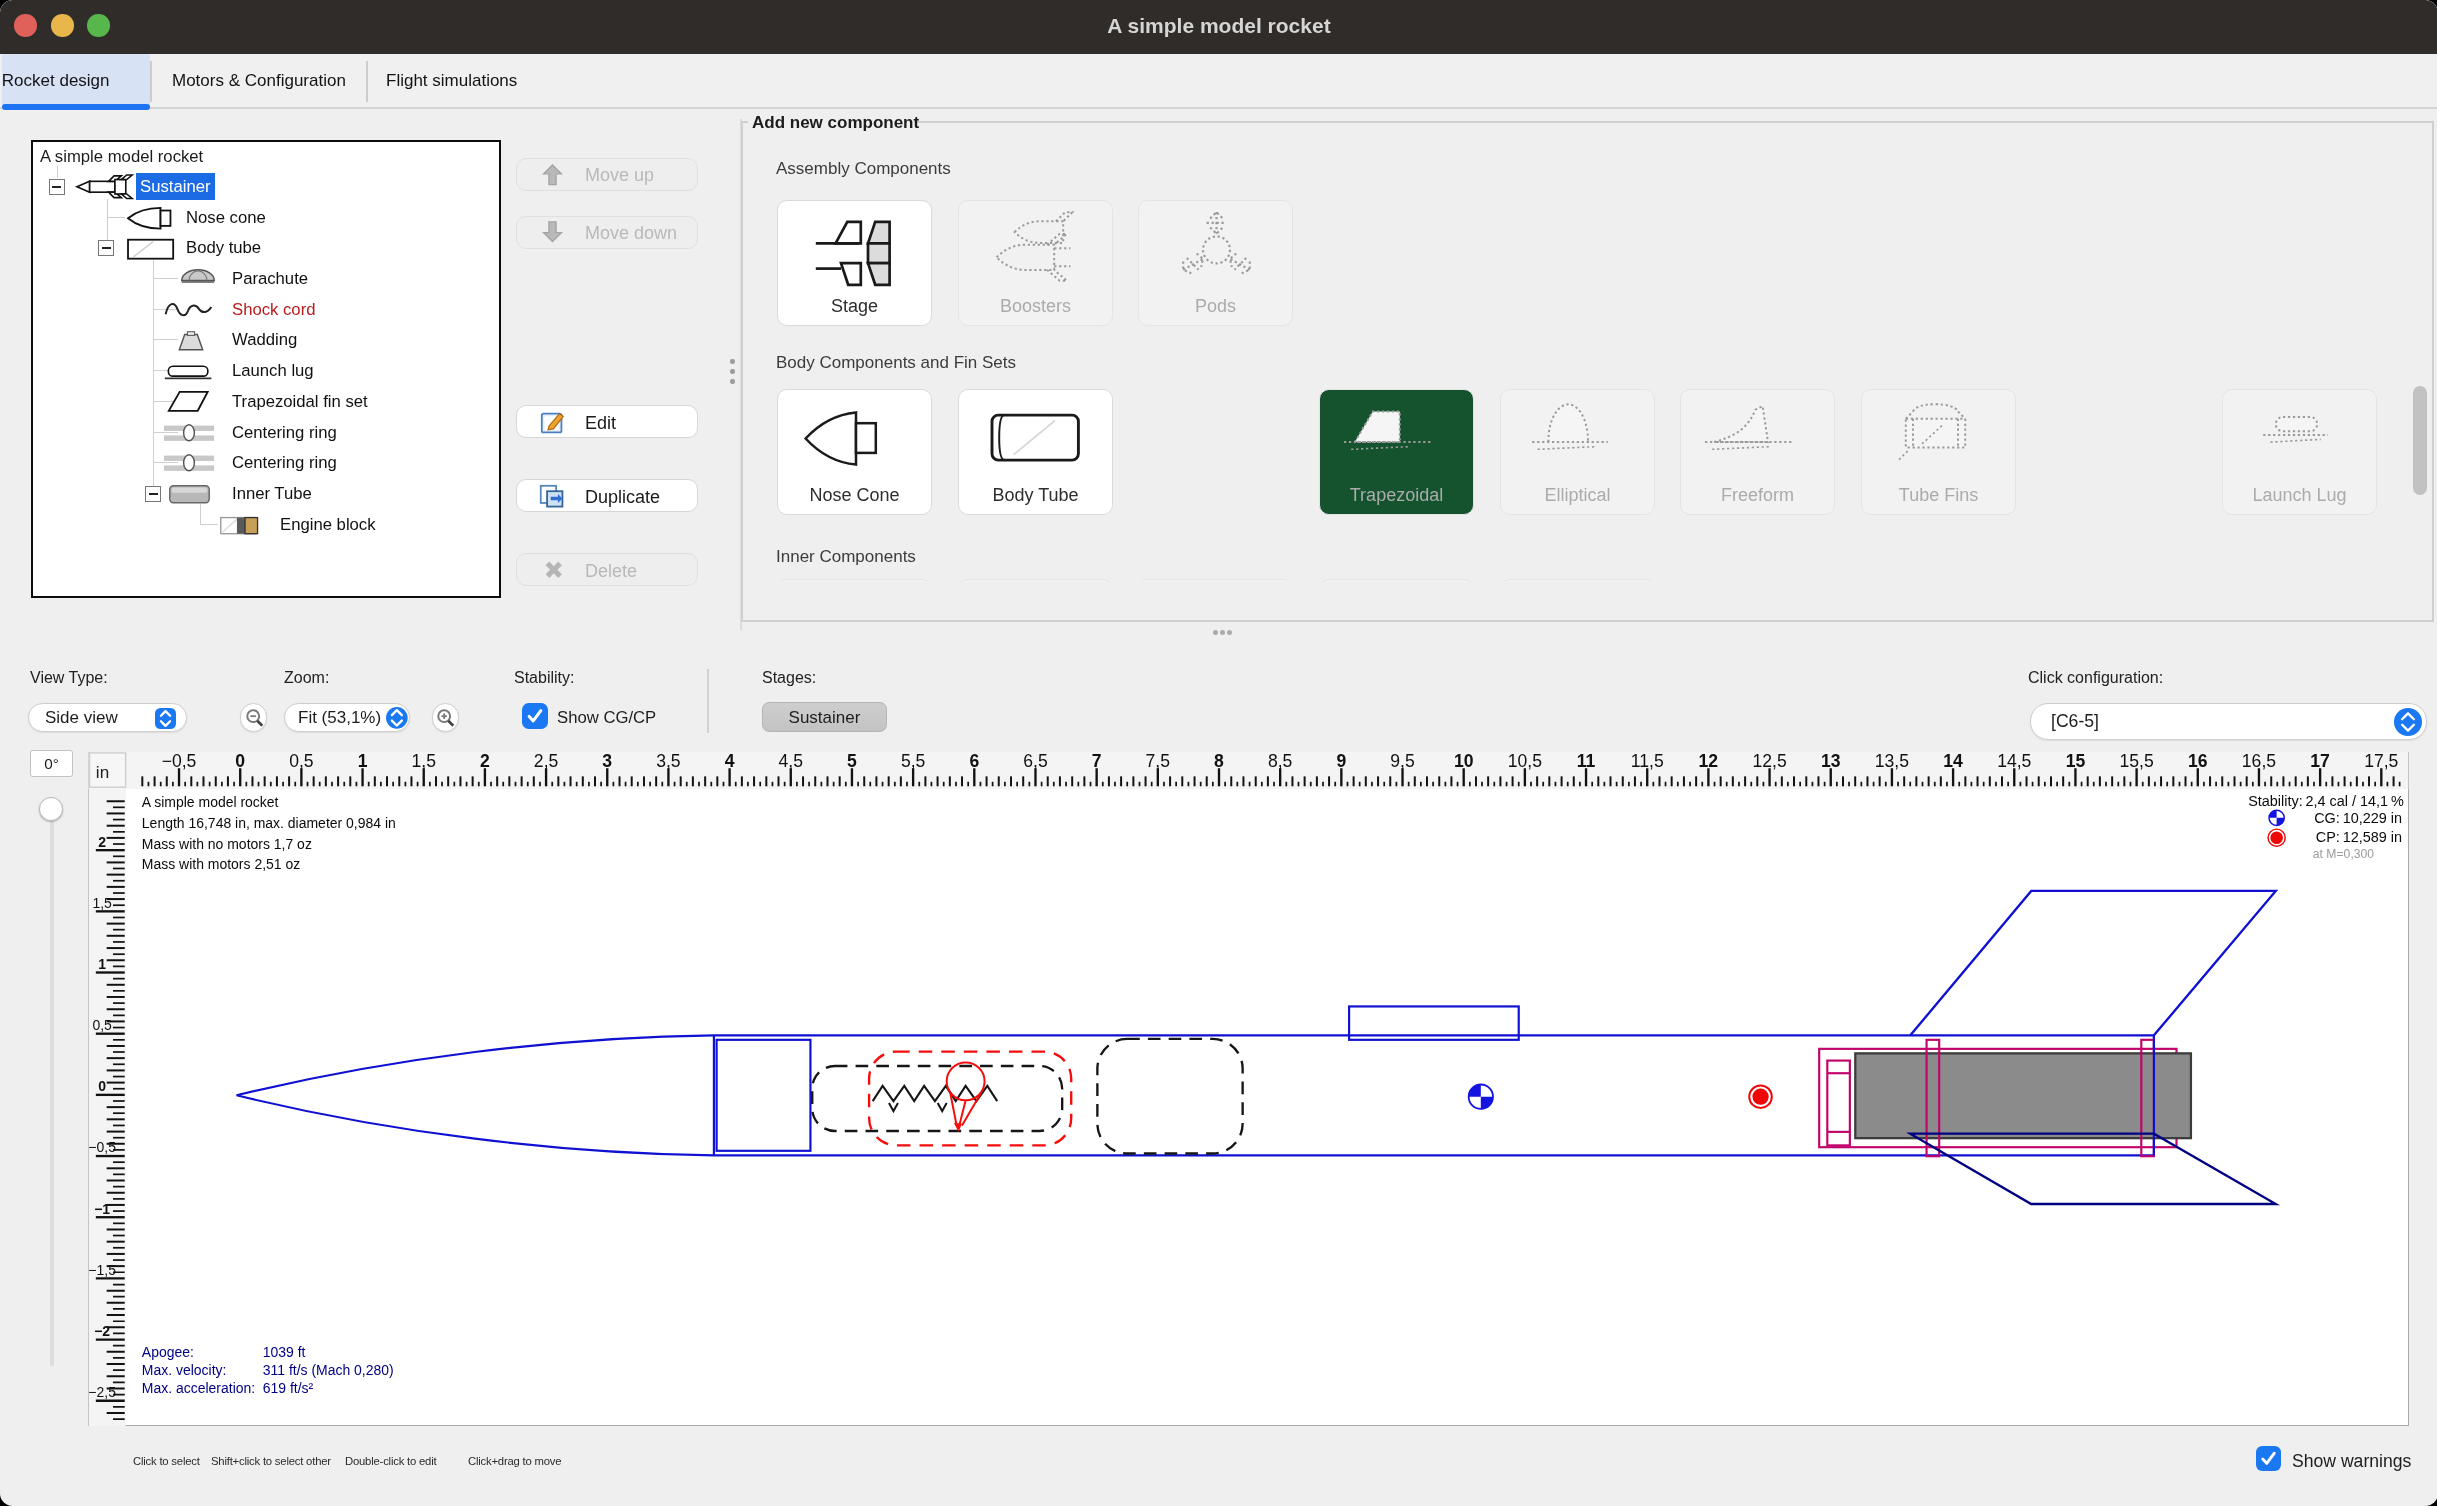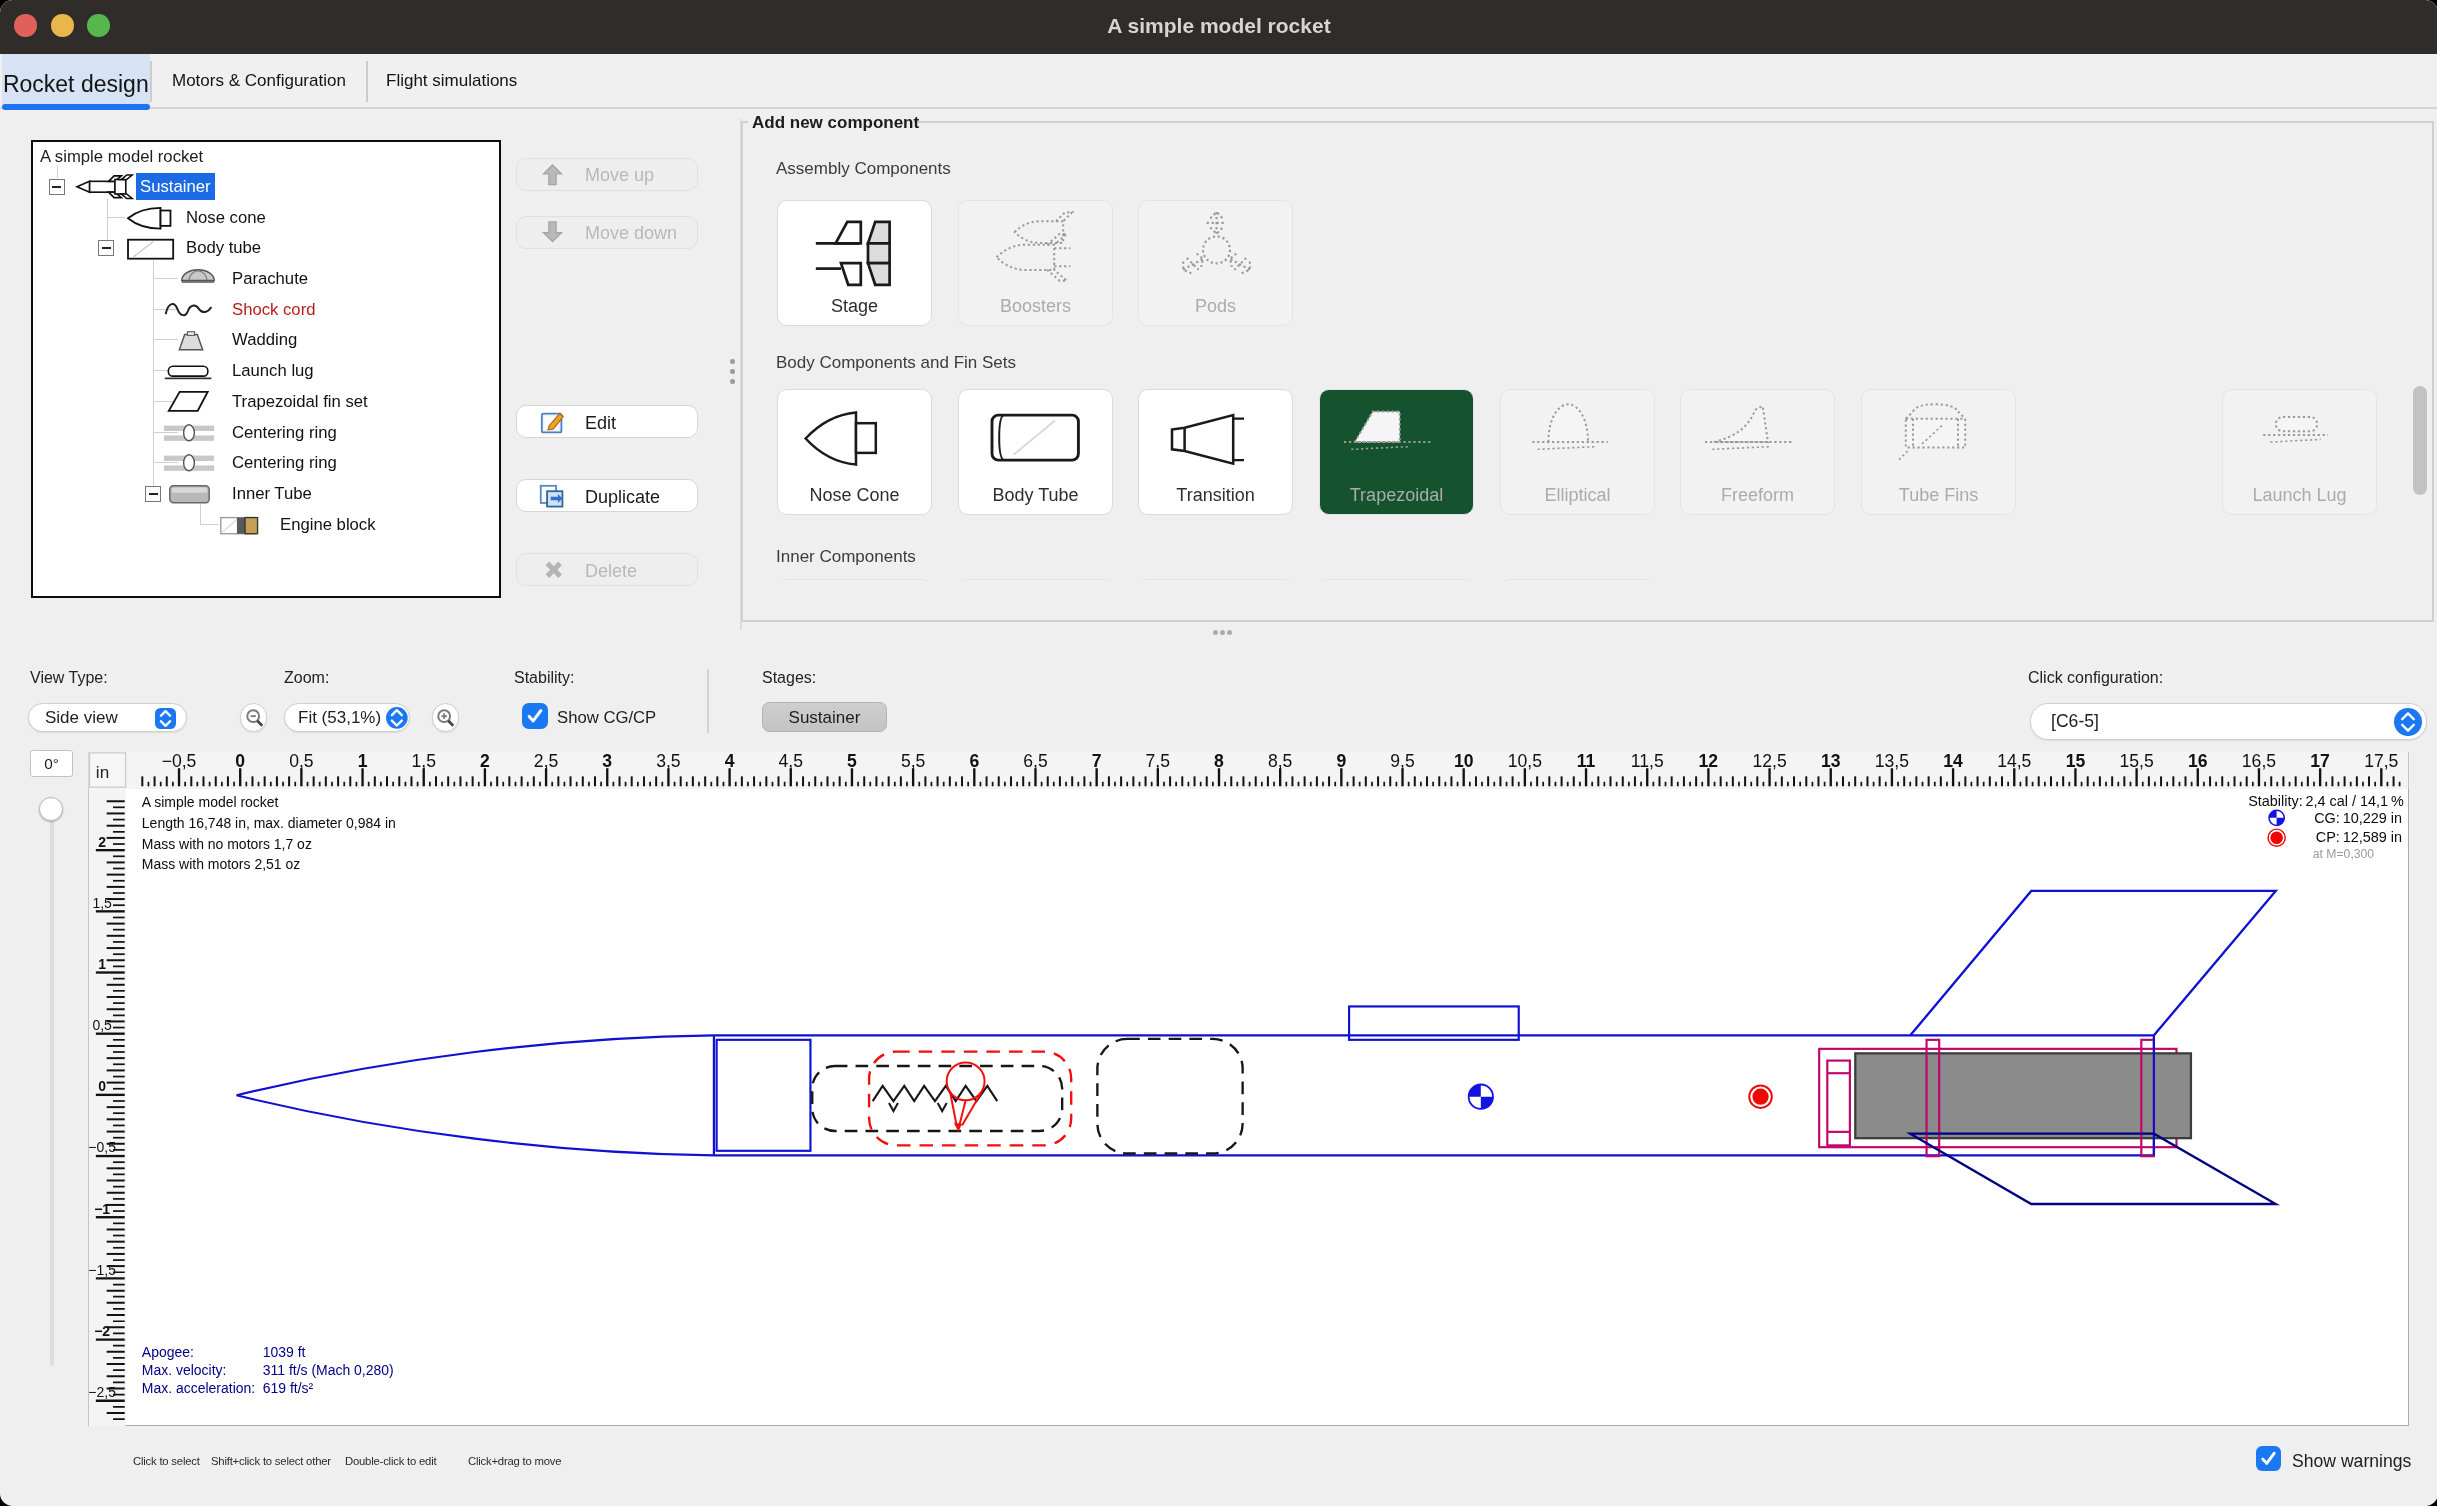--- a/index.html
+++ b/index.html
@@ -15,21 +15,21 @@
 <div class="abs" style="left:51px;top:14.4px;width:22.6px;height:22.6px;border-radius:50%;background:#e9b64c"></div>
 <div class="abs" style="left:87px;top:14.4px;width:22.6px;height:22.6px;border-radius:50%;background:#57b64c"></div>
 <div class="lbl" style="left:0;top:13.5px;width:2438px;text-align:center;font-size:21px;font-weight:bold;color:#d7d5d3">A simple model rocket</div>
 
 <div class="abs" style="left:0;top:54px;width:2438px;height:55px;background:#f0f0f1"></div>
 <div class="abs" style="left:0;top:107px;width:2438px;height:1.8px;background:#d4d4d5"></div>
 <div class="abs" style="left:1.8px;top:54px;width:148px;height:51px;background:#d8e2f5"></div>
 <div class="abs" style="left:1.8px;top:104px;width:148px;height:6.3px;background:#1d73f2;border-radius:3.2px"></div>
 <div class="abs" style="left:150px;top:61px;width:1.8px;height:41px;background:#cccccd"></div>
 <div class="abs" style="left:366px;top:61px;width:1.8px;height:41px;background:#cccccd"></div>
-<div class="lbl" style="left:1.8px;top:71px;width:148px;text-align:center;font-size:23px;color:#141414">Rocket design</div>
+<div class="lbl" style="left:1.8px;top:71px;width:148px;font-size:17px;color:#141414">Rocket design</div>
 <div class="lbl" style="left:172px;top:71px;font-size:17px;color:#141414">Motors &amp; Configuration</div>
 <div class="lbl" style="left:386px;top:71px;font-size:17px;color:#141414">Flight simulations</div>
 <div class="abs" style="left:31px;top:140px;width:470px;height:458px;background:#fff;border:2.3px solid #0c0c0c"></div>
     <div class="lbl" style="left:40px;top:147px;font-size:16.7px">A simple model rocket</div>
     <div class="abs" style="left:57px;top:166px;width:1.4px;height:11.7px;background:#cfcfcf"></div>
     <div class="abs" style="left:107px;top:199px;width:1.4px;height:50px;background:#cfcfcf"></div>
     <div class="abs" style="left:107px;top:217px;width:18px;height:1.4px;background:#cfcfcf"></div>
     <div class="abs" style="left:153px;top:260px;width:1.4px;height:233px;background:#cfcfcf"></div>
     <div class="abs" style="left:153px;top:278px;width:25px;height:1.4px;background:#cfcfcf"></div>
     <div class="abs" style="left:153px;top:309px;width:25px;height:1.4px;background:#cfcfcf"></div>
@@ -212,30 +212,20 @@
       </div>
       <div class="abs" style="left:215px;top:266px;width:155px;height:126px;background:#ffffff;border:1.4px solid #dadadb;border-radius:10px">
         <svg class="abs" style="left:23.5px;top:7.2px" width="108" height="83" viewBox="0 0 120 92">
           <g stroke="#1a1a1a" stroke-width="3.2" fill="#fff">
             <rect x="10" y="20" width="96" height="50" rx="7"></rect>
             <path d="M24,20 Q18,20 18,45 Q18,70 24,70" fill="none" stroke-width="2.2"></path>
             <line x1="34" y1="64" x2="80" y2="26" stroke="#d9d9d9" stroke-width="2"></line>
           </g>
         </svg>
         <div class="abs" style="left:0;bottom:8.1px;width:100%;text-align:center;font-size:18px;color:#2e2e2e">Body Tube</div>
-      </div>
-      <div class="abs" style="left:395px;top:266px;width:155px;height:126px;background:#ffffff;border:1.4px solid #dadadb;border-radius:10px">
-        <svg class="abs" style="left:23.5px;top:7.2px" width="108" height="83" viewBox="0 0 120 92">
-          <g stroke="#1a1a1a" stroke-width="2.8" fill="#fff">
-            <path d="M10,36 L24,34 L78,20 L78,74 L24,60 L10,58 Z"></path>
-            <line x1="24" y1="34" x2="24" y2="60"></line>
-            <path d="M78,24 L90,24 M78,70 L90,70" stroke-width="2.4"></path>
-          </g>
-        </svg>
-        <div class="abs" style="left:0;bottom:8.1px;width:100%;text-align:center;font-size:18px;color:#2e2e2e">Transition</div>
       </div>
       <div class="abs" style="left:576px;top:266px;width:155px;height:126px;background:#14532d;border:1.4px solid #e4e4e5;border-radius:10px">
         <svg class="abs" style="left:23.5px;top:7.2px" width="108" height="83" viewBox="0 0 120 92">
           <g stroke="#9b9b9b" stroke-width="2.2" fill="none" stroke-dasharray="2.5 3">
             <polygon points="12,50 32,16 62,16 62,50" fill="#f5f5f5"></polygon>
             <line x1="0" y1="50" x2="96" y2="50"></line>
             <line x1="8" y1="58" x2="74" y2="55" stroke-width="1.8"></line>
           </g>
         </svg>
         <div class="abs" style="left:0;bottom:8.1px;width:100%;text-align:center;font-size:18px;color:#ababac">Trapezoidal</div>

